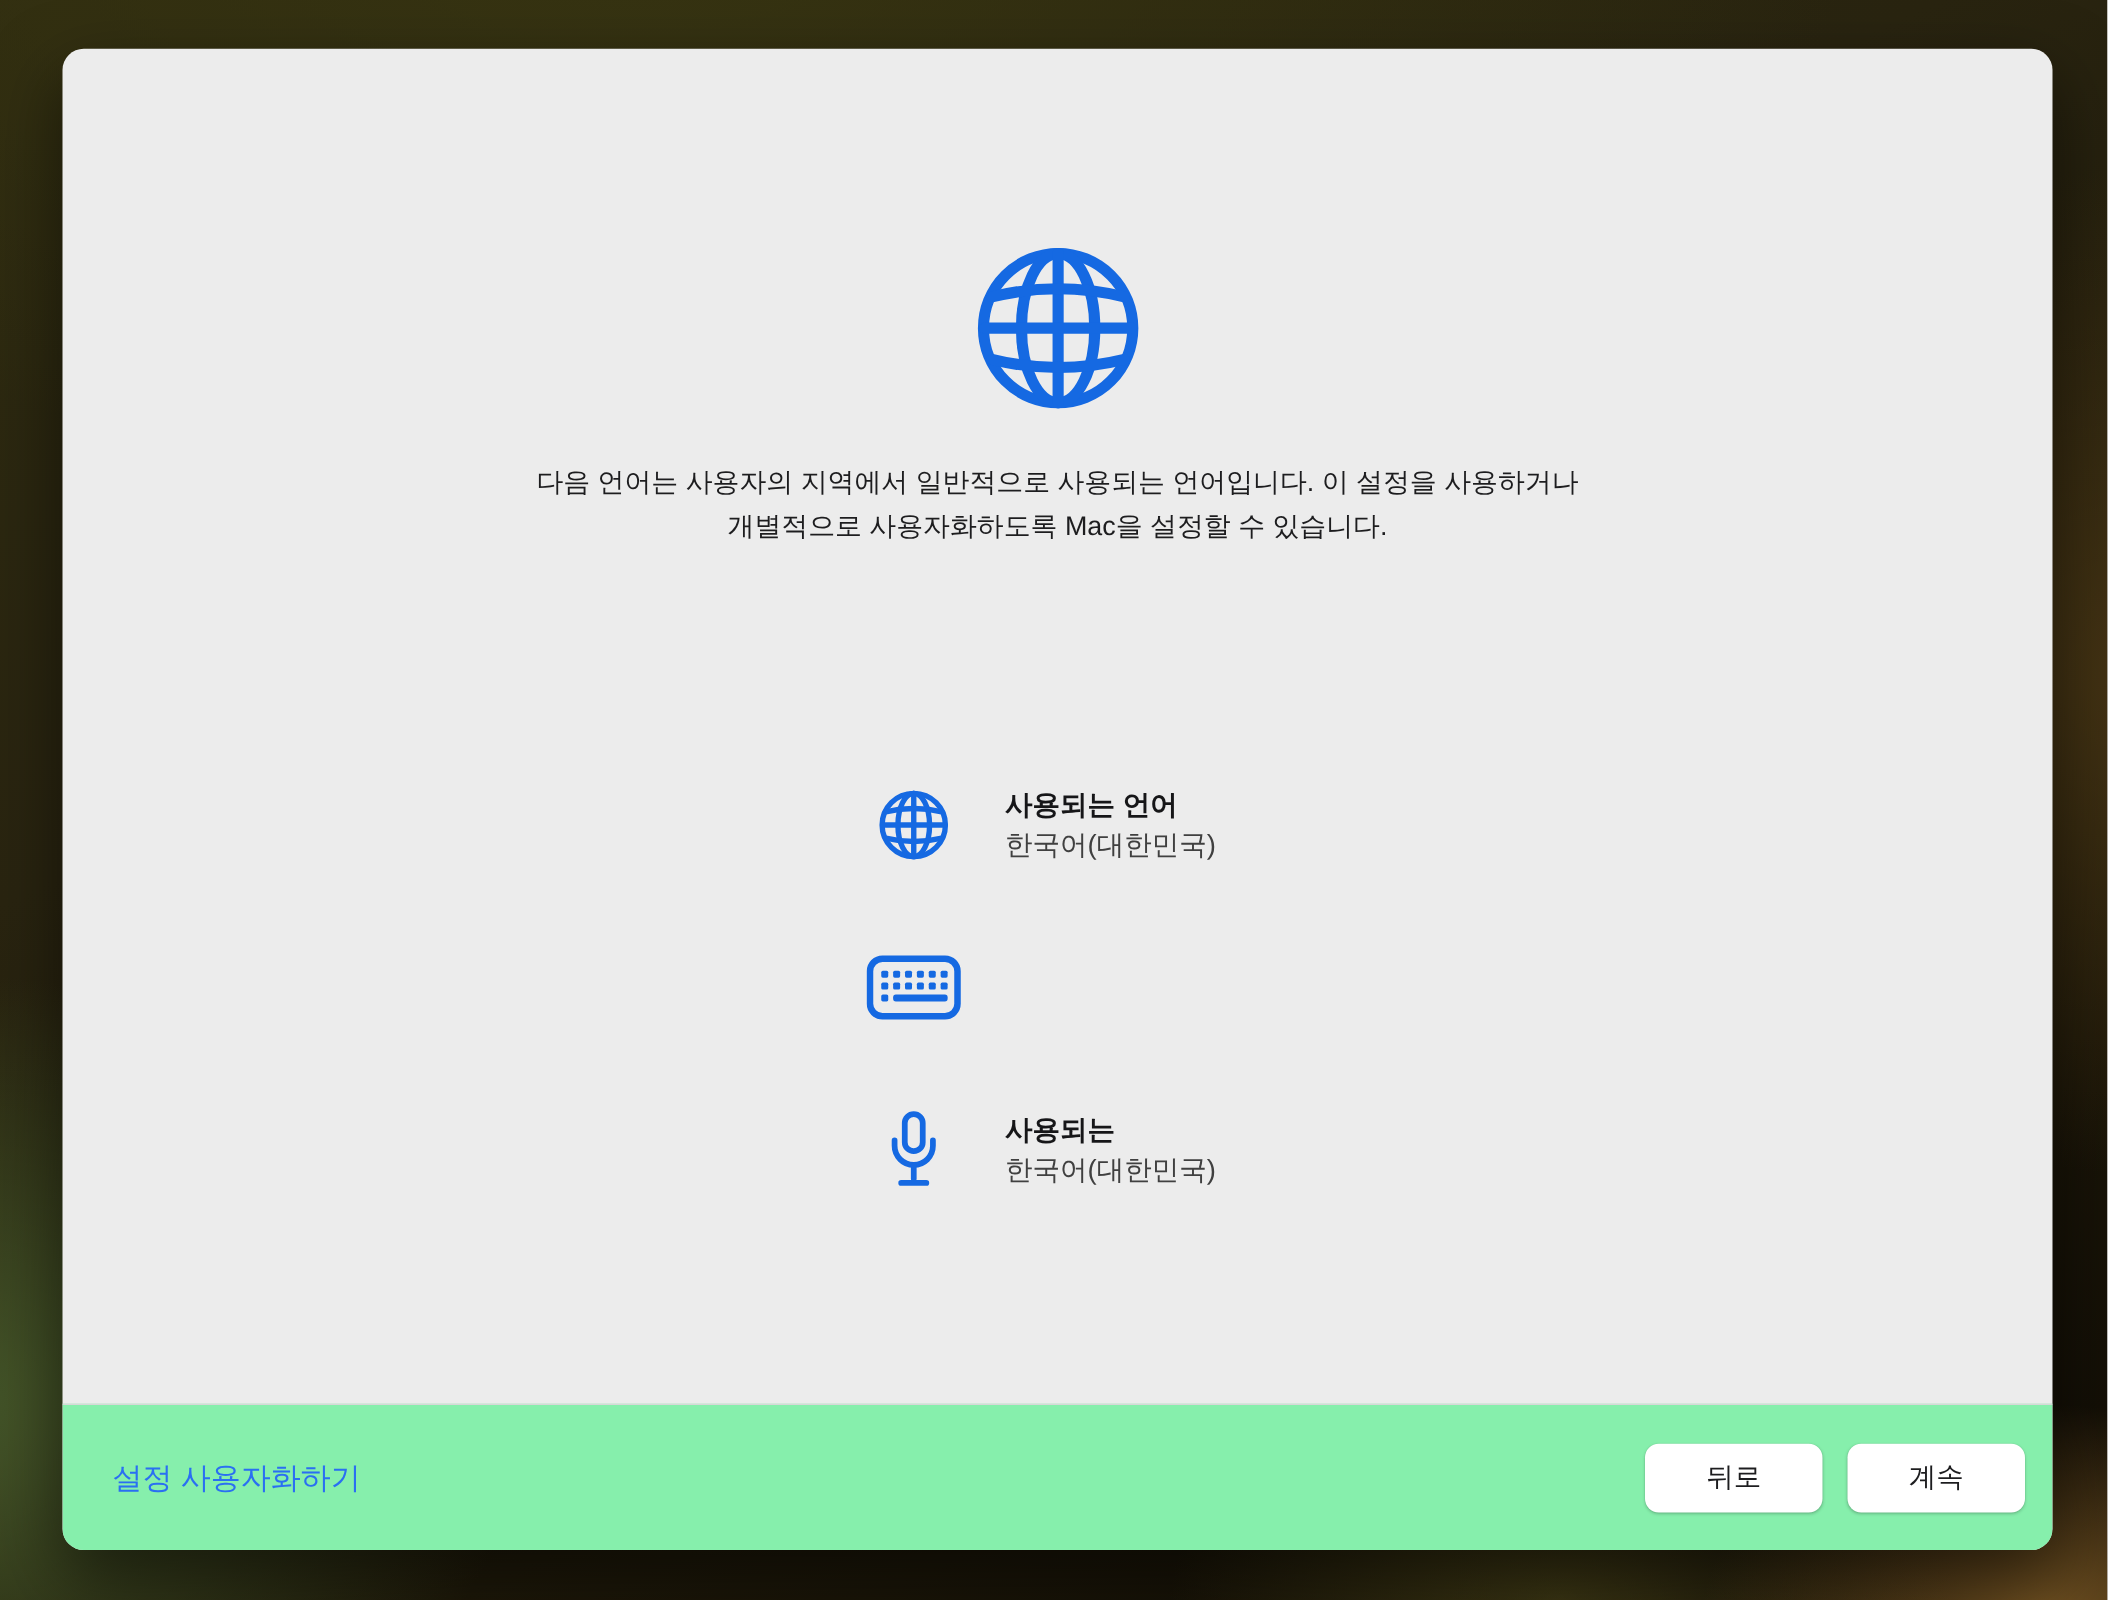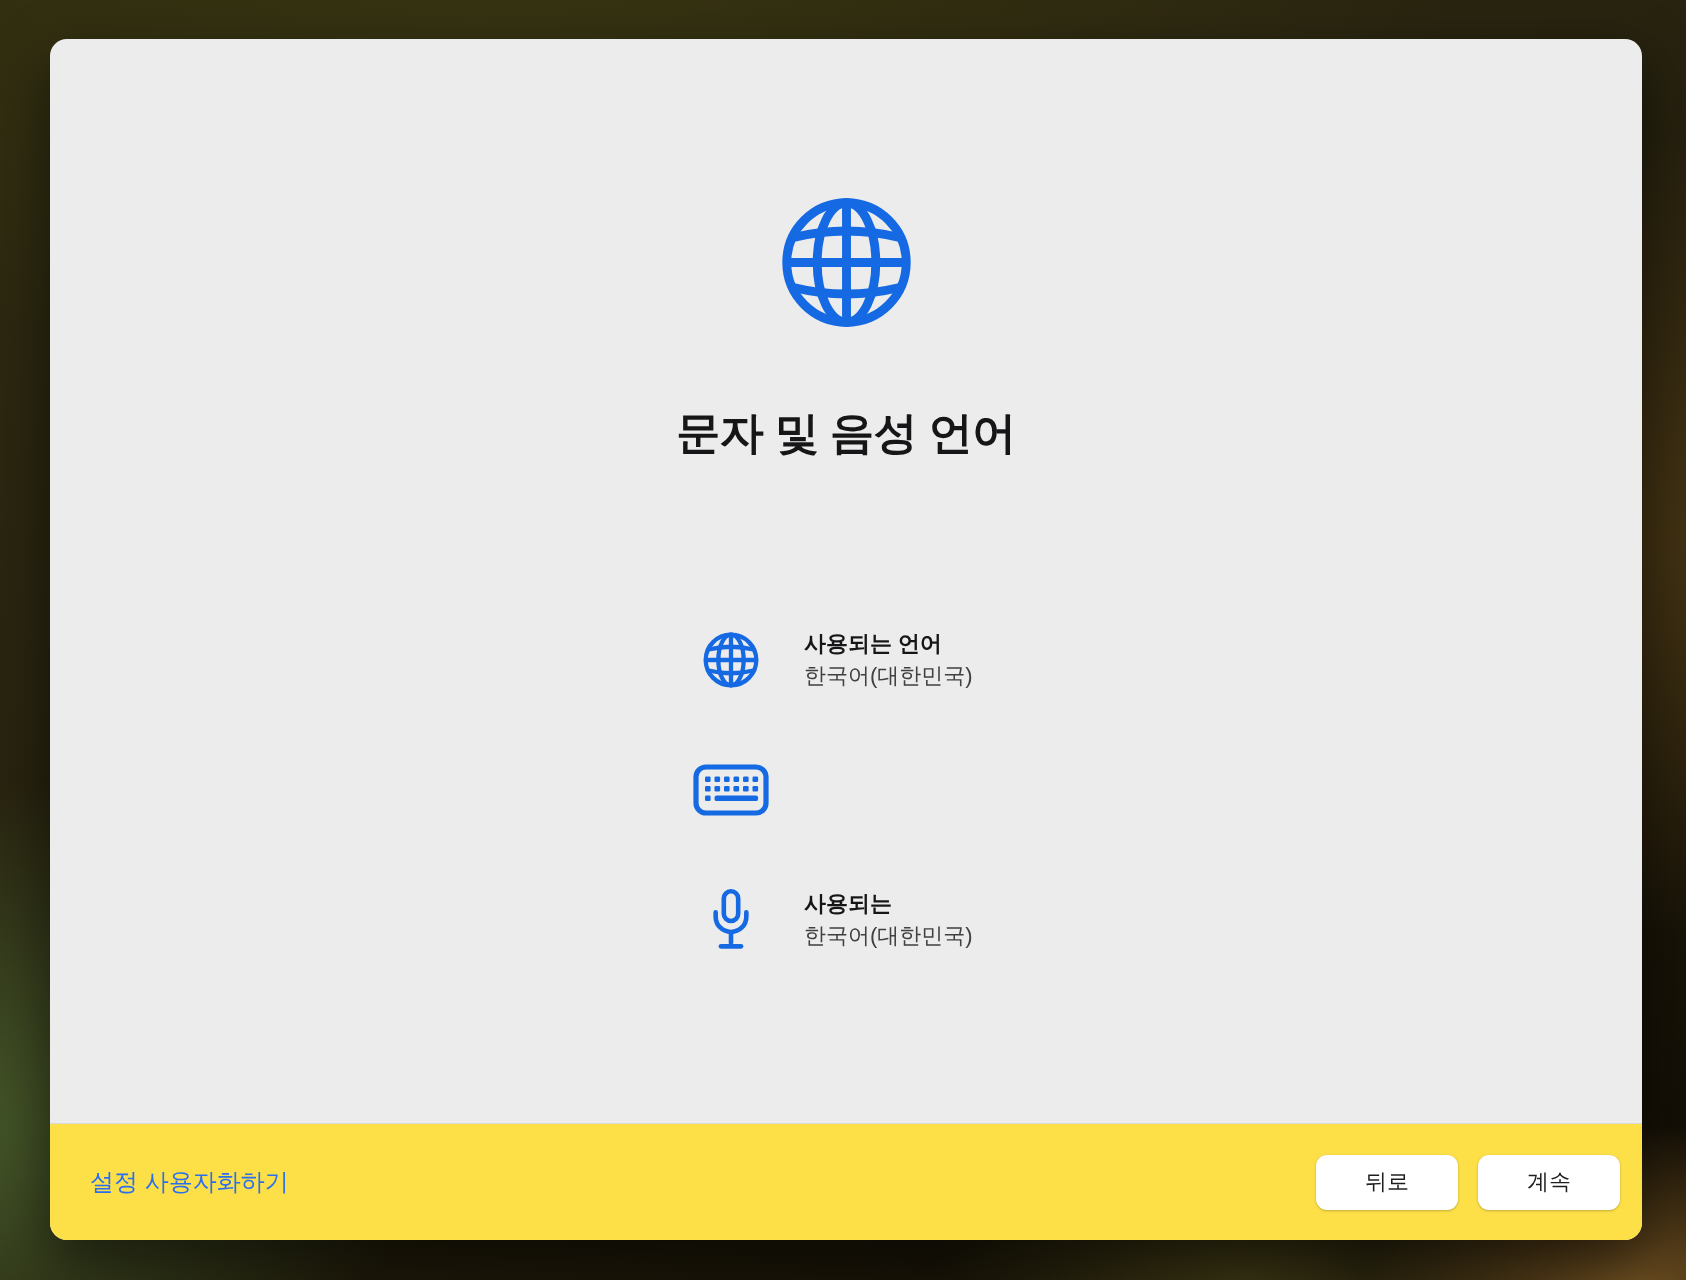--- a/index.html
+++ b/index.html
@@ -55,21 +55,21 @@
     display: flex; align-items: center; justify-content: center;
     flex: none;
   }
   .row-text { margin-left: 35px; font-size: 22px; line-height: 32px; }
   .row-label { font-weight: 700; color: #161618; }
   .row-value { font-weight: 400; color: #404040; }
   .footer {
     position: absolute;
     left: 0; bottom: 0;
     width: 100%; height: 117px;
-    background: #fde047;
+    background: #86efac;
     border-top: 1px solid #d8d8d8;
     display: flex; align-items: center;
   }
   .customize-link {
     margin-left: 40px;
     font-size: 24px;
     color: #2a6ff2;
     text-decoration: none;
     cursor: pointer;
   }
@@ -97,21 +97,24 @@
       <span class="big-globe">
         <svg class="icon-svg" width="139" height="139" viewBox="0 0 64 64" fill="none" stroke="#1569E2" stroke-width="4.1" stroke-linecap="round">
           <circle cx="32" cy="32" r="27.5"></circle>
           <ellipse cx="32" cy="32" rx="13.5" ry="27.5"></ellipse>
           <line x1="32" y1="4.5" x2="32" y2="59.5"></line>
           <line x1="5" y1="32" x2="59" y2="32"></line>
           <path d="M7.6 20.5 Q32 14.5 56.4 20.5"></path>
           <path d="M7.6 43.5 Q32 49.5 56.4 43.5"></path>
         </svg>
       </span>
-      <h1 class="page-title">문자 및 음성 언어</h1>
+      <p class="page-desc">
+        <span>다음 언어는 사용자의 지역에서 일반적으로 사용되는 언어입니다. 이 설정을 사용하거나</span><br>
+        <span>개별적으로 사용자화하도록 Mac을 설정할 수 있습니다.</span>
+      </p>
     </div>
 
     <div class="rows">
 
       <div class="row">
         <span class="row-icon">
           <svg class="icon-svg" width="60" height="60" viewBox="0 0 64 64" fill="none" stroke="#1569E2" stroke-width="4.6" stroke-linecap="round">
             <circle cx="32" cy="32" r="27"></circle>
             <ellipse cx="32" cy="32" rx="13.5" ry="27"></ellipse>
             <line x1="32" y1="5" x2="32" y2="59"></line>

